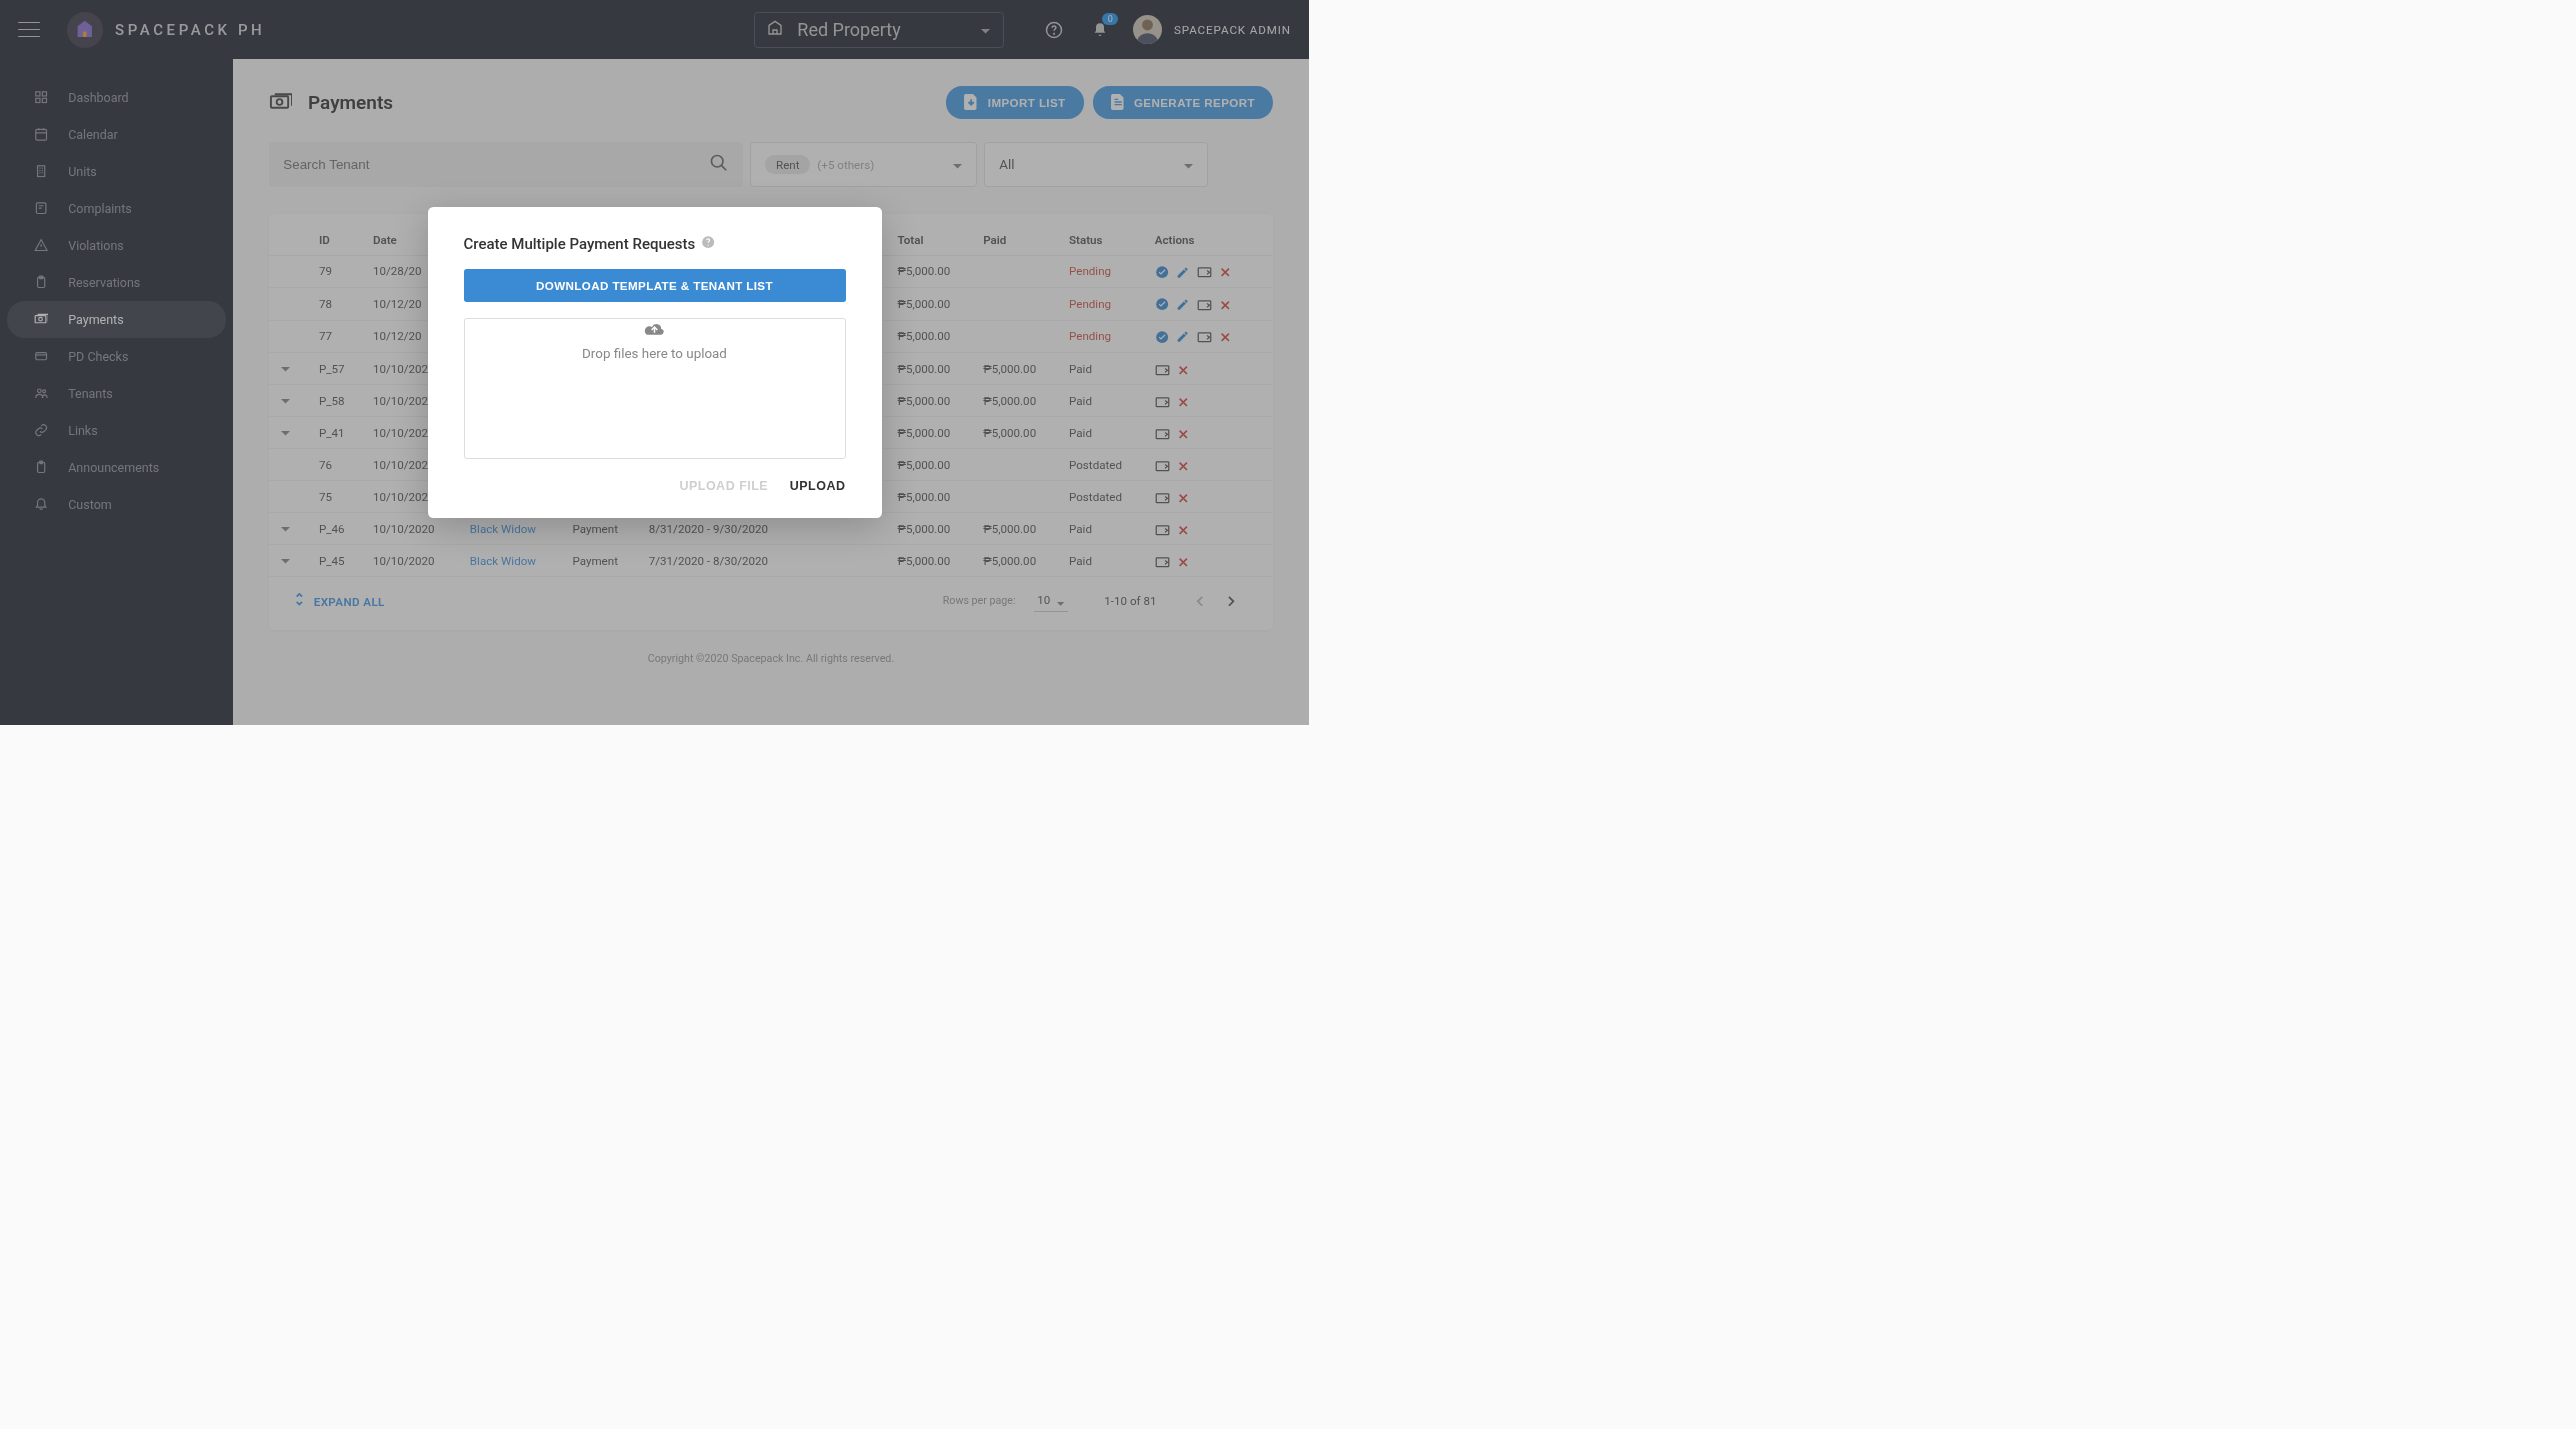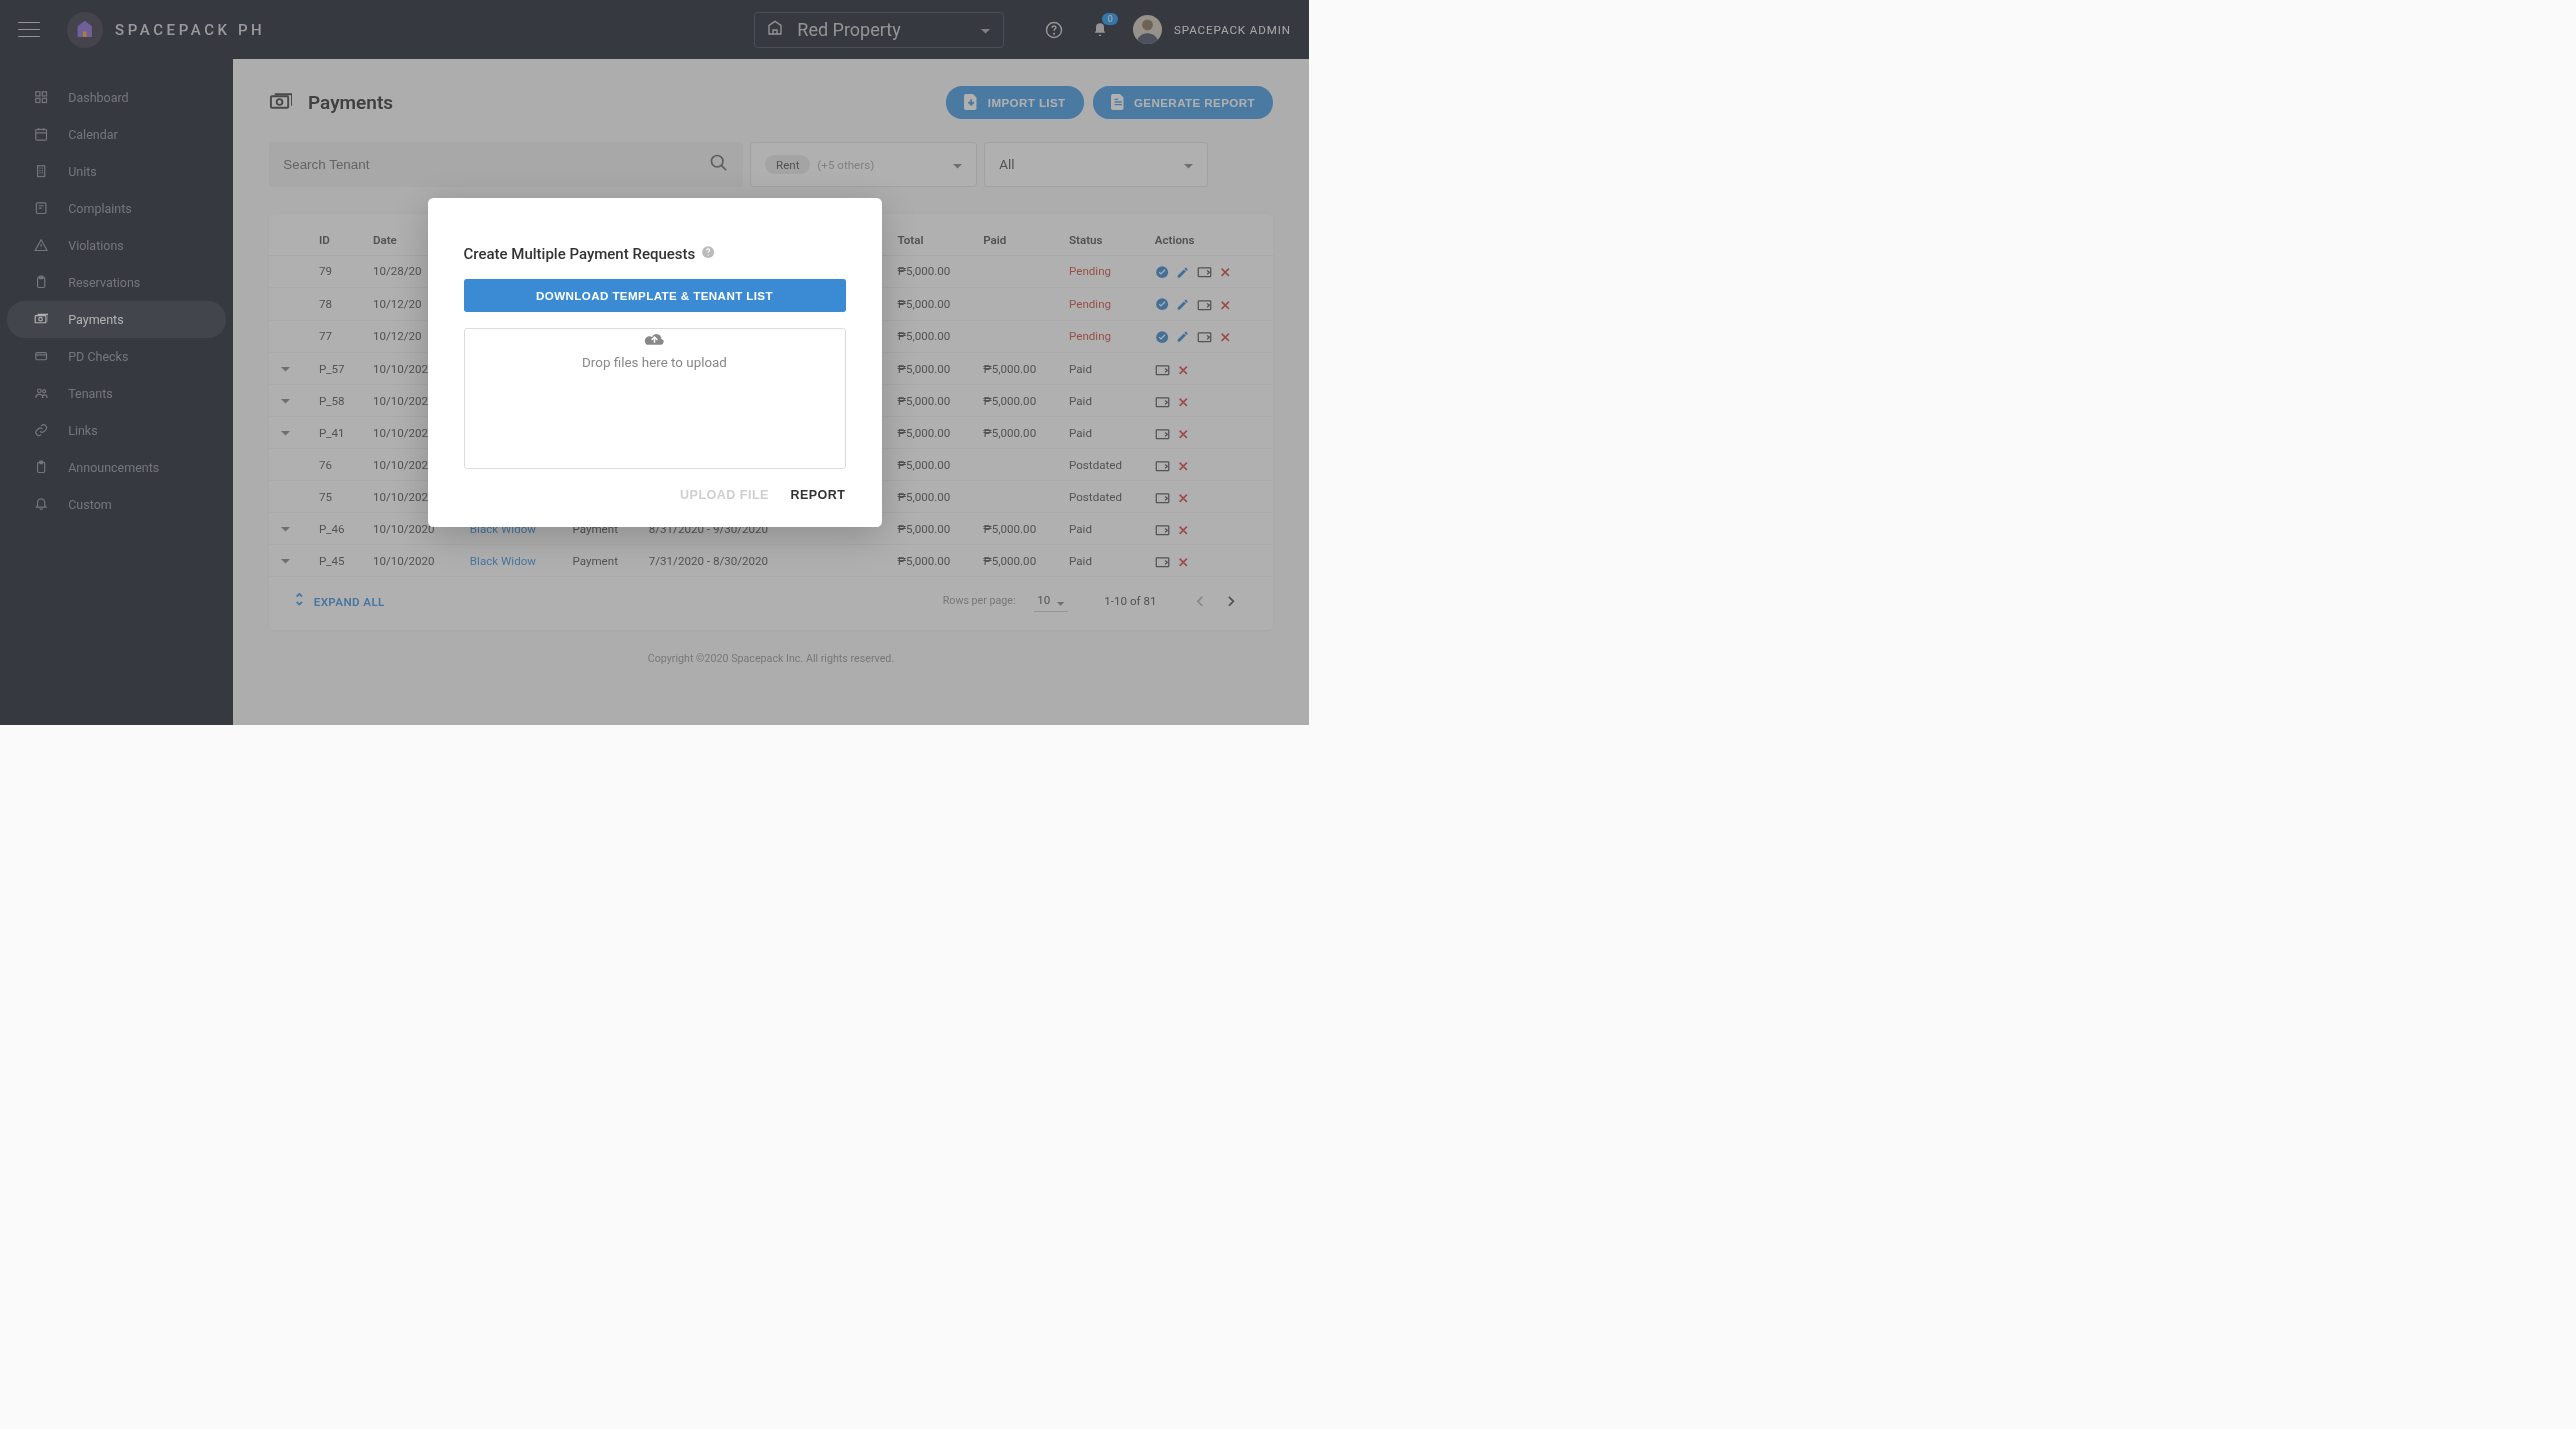--- a/index.html
+++ b/index.html
@@ -52,21 +52,21 @@
 .actions-cell svg, .actions-cell span { margin-right: 3.6px; cursor: pointer; display:inline-block; vertical-align:middle; }
 .table-footer { display: flex; align-items: center; padding: 12.5px 25px 18px 25px; }
 .expand-all { color: #4296e5; font-size: 11.6px; font-weight: 600; letter-spacing: 0.4px; cursor: pointer; display: flex; align-items: flex-end; }
 .expand-all .eaicon { margin-right: 9px; }
 .rows-label { font-size: 10.7px; color: #999; margin-right: 18px; }
 .rows-select { font-size: 11.6px; color: #555; border: none; border-bottom: 0.9px solid #ccc; padding: 3.6px 18px 3.6px 3.6px; cursor: pointer; margin-right: 36px; position: relative; }
 .page-info { font-size: 11.6px; color: #555; margin-right: 27px; }
 .pager-btn { width: 21.5px; height: 21.5px; display: flex; align-items: center; justify-content: center; cursor: pointer; color: #888; margin: 0 5.4px; }
 .footer { text-align: center; font-size: 10.7px; color: #999; padding: 21.5px 0 27px 0; }
 .overlay { position: absolute; inset: 0; background: rgba(80,80,80,0.45); display: flex; align-items: center; justify-content: center; }
-.modal { width: 454px; background: #fff; border-radius: 5.4px; padding: 47px 36px 25px 36px; box-shadow: 0 9px 36px rgba(0,0,0,0.2); }
+.modal { width: 454px; background: #fff; border-radius: 5.4px; padding: 28px 36px 25px 36px; box-shadow: 0 9px 36px rgba(0,0,0,0.2); }
 .modal-title { font-size: 15px; font-weight: 500; color: #333; margin-bottom: 16px; display: flex; align-items: center; }
 .modal-title .mhelp { margin-left: 5.4px; color: #aaa; cursor: pointer; }
 .download-btn { width: 100%; height: 33px; background: #3b8bd4; color: #fff; border: none; border-radius: 2.7px; font-size: 11.6px; font-weight: 600; letter-spacing: 0.4px; cursor: pointer; margin-bottom: 16px; }
 .dropzone { border: 0.9px solid #dcdcdc; border-radius: 2.7px; height: 141px; display: flex; flex-direction: column; align-items: center; color: #888; margin-bottom: 19.7px; }
 .dropzone .dztext { font-size: 13.4px; color: #888; margin-top: 5.4px; }
 .modal-actions { display: flex; justify-content: flex-end; gap: 21.5px; }
 .text-btn { background: none; border: none; font-size: 12.5px; font-weight: 600; letter-spacing: 0.5px; cursor: pointer; color: #333; }
 .text-btn.disabled { color: #cfcfcf; cursor: default; }
 </style>
 </head>
@@ -555,19 +555,19 @@
       <button class="download-btn">DOWNLOAD TEMPLATE &amp; TENANT LIST</button>
       <div class="dropzone">
         <span><svg width="23" height="18" viewBox="0 0 24 18" fill="#888">
               <path d="M19 10a5 5 0 00-9.6-2A4 4 0 004 16h14a3 3 0 001-6z"></path>
               <path d="M12 14V8m-3 3l3-3 3 3" stroke="#fff" stroke-width="1.5" fill="none"></path>
             </svg></span>
         <div class="dztext">Drop files here to upload</div>
       </div>
       <div class="modal-actions">
         <button class="text-btn disabled">UPLOAD FILE</button>
-        <button class="text-btn">REPORT</button>
+        <button class="text-btn">UPLOAD</button>
       </div>
     </div>
   </div>
 
 </div>
 
 
 </body></html>

